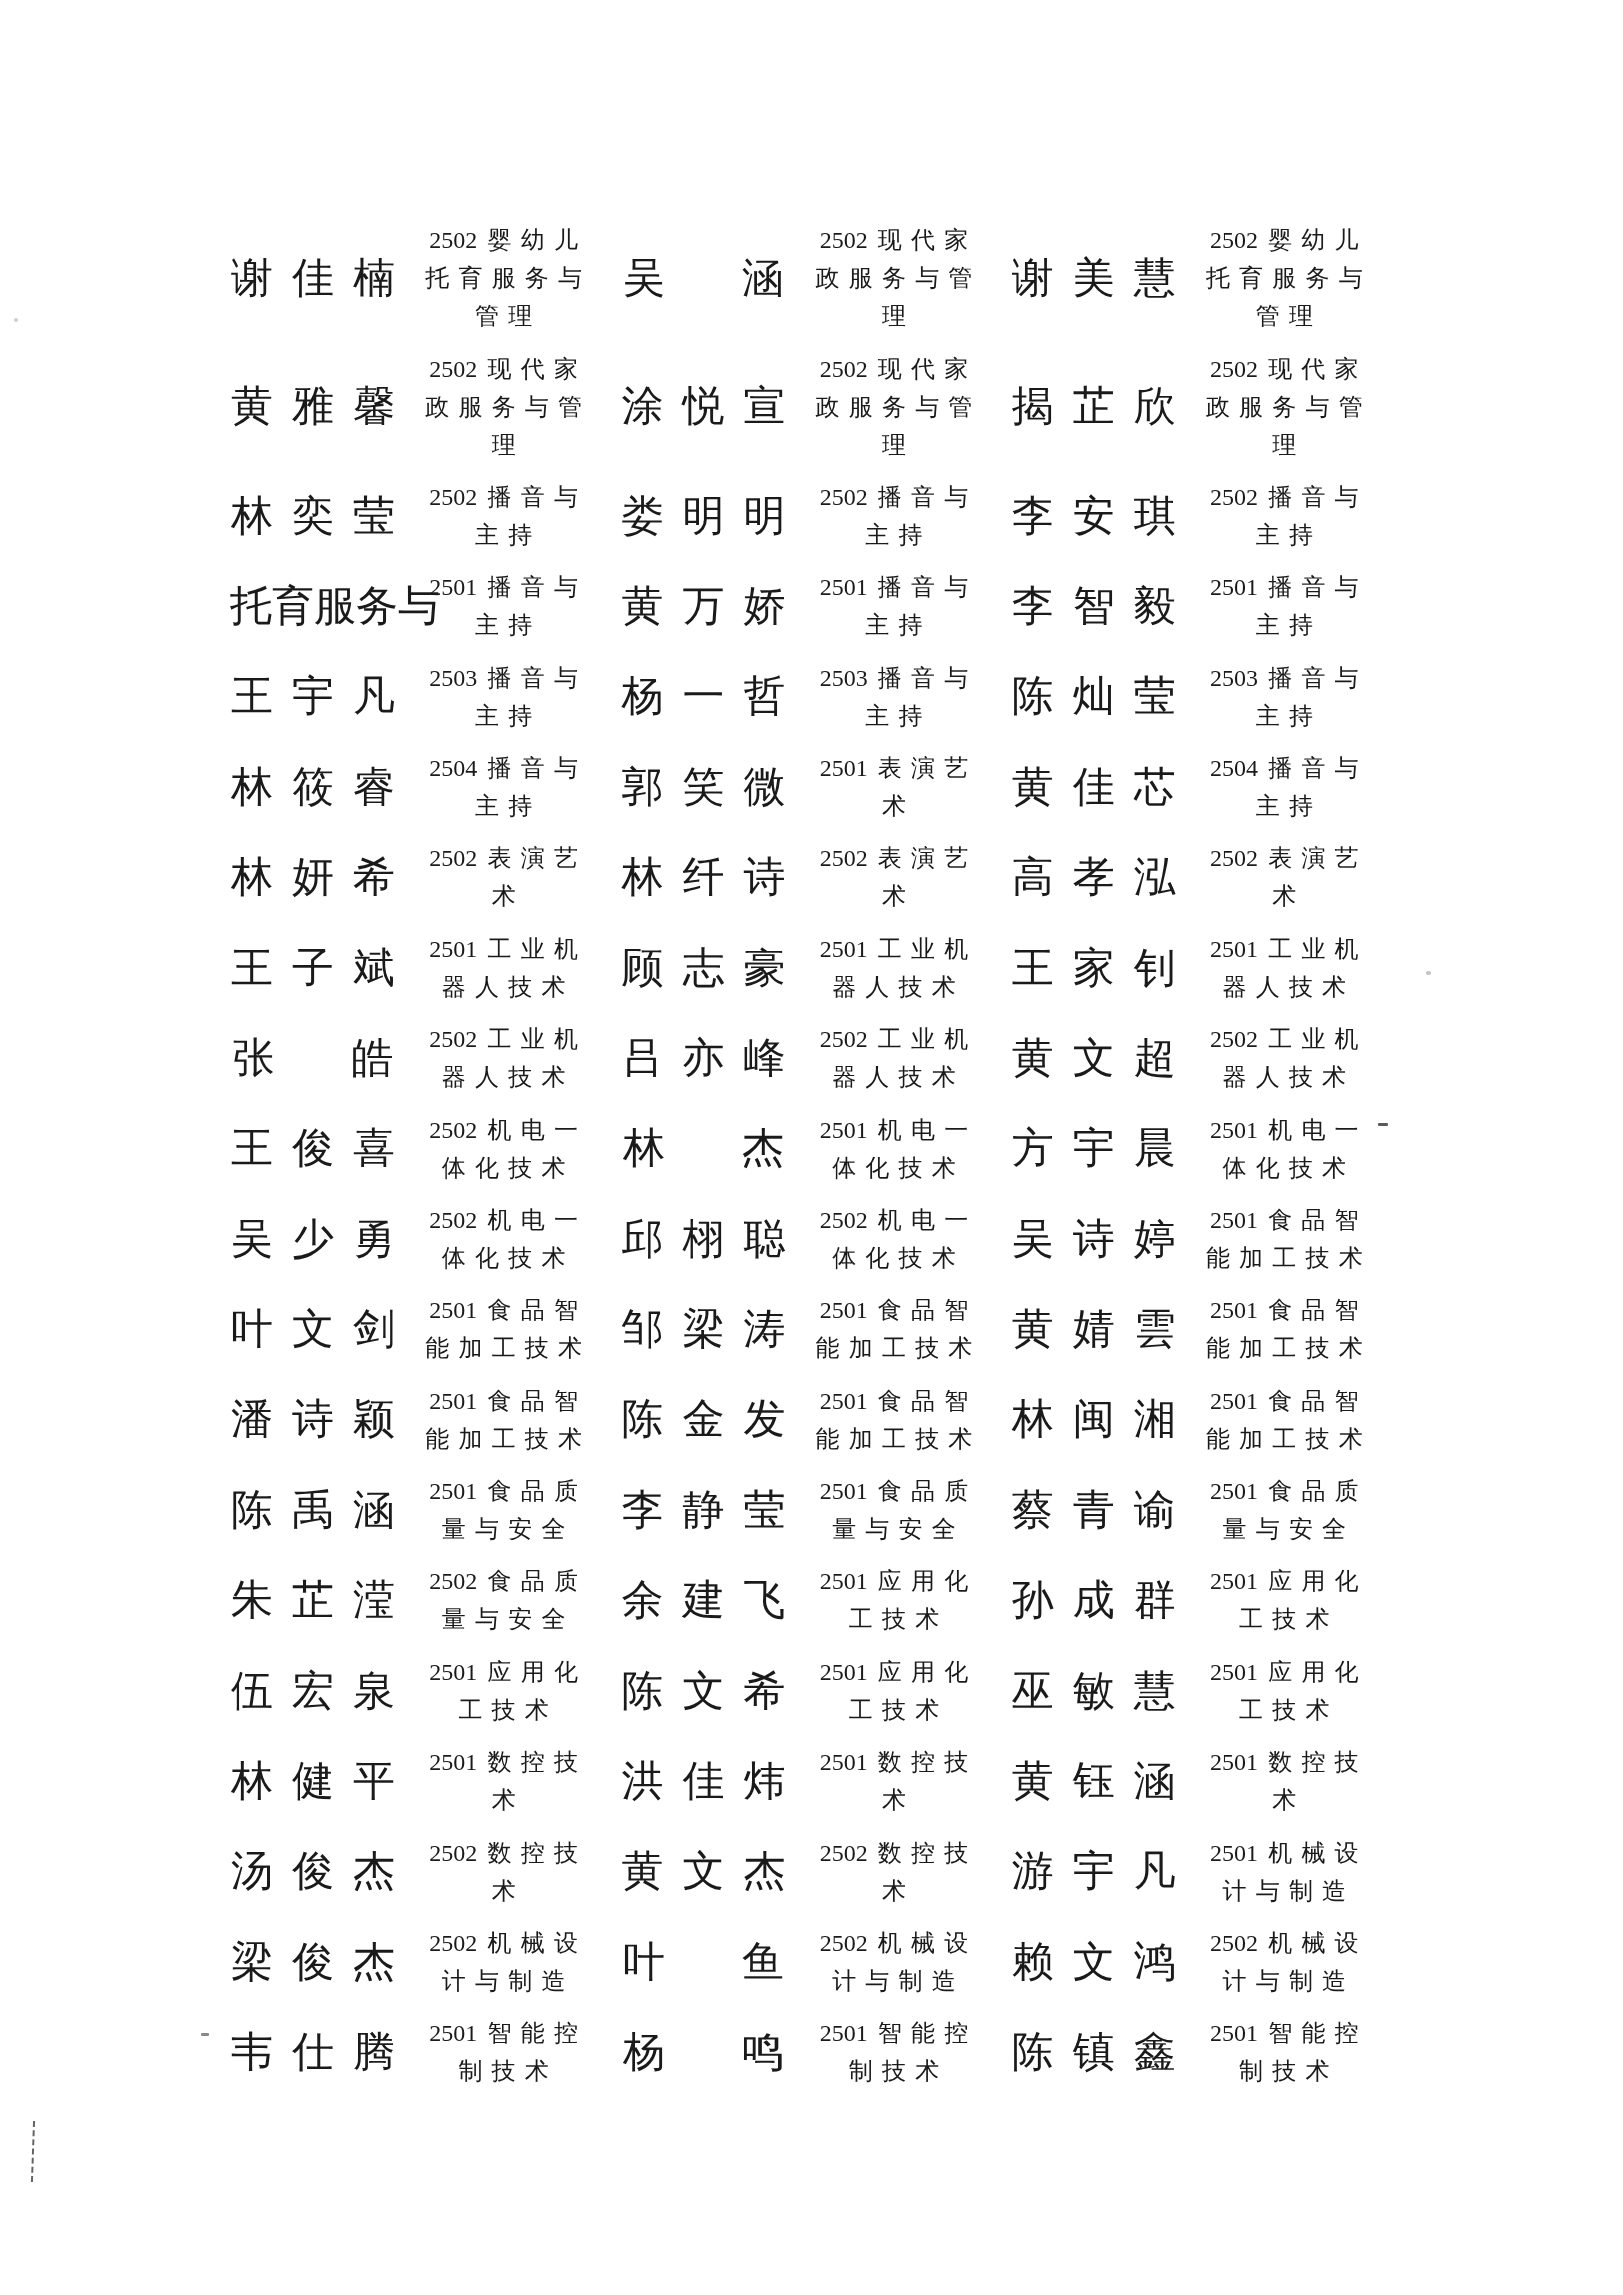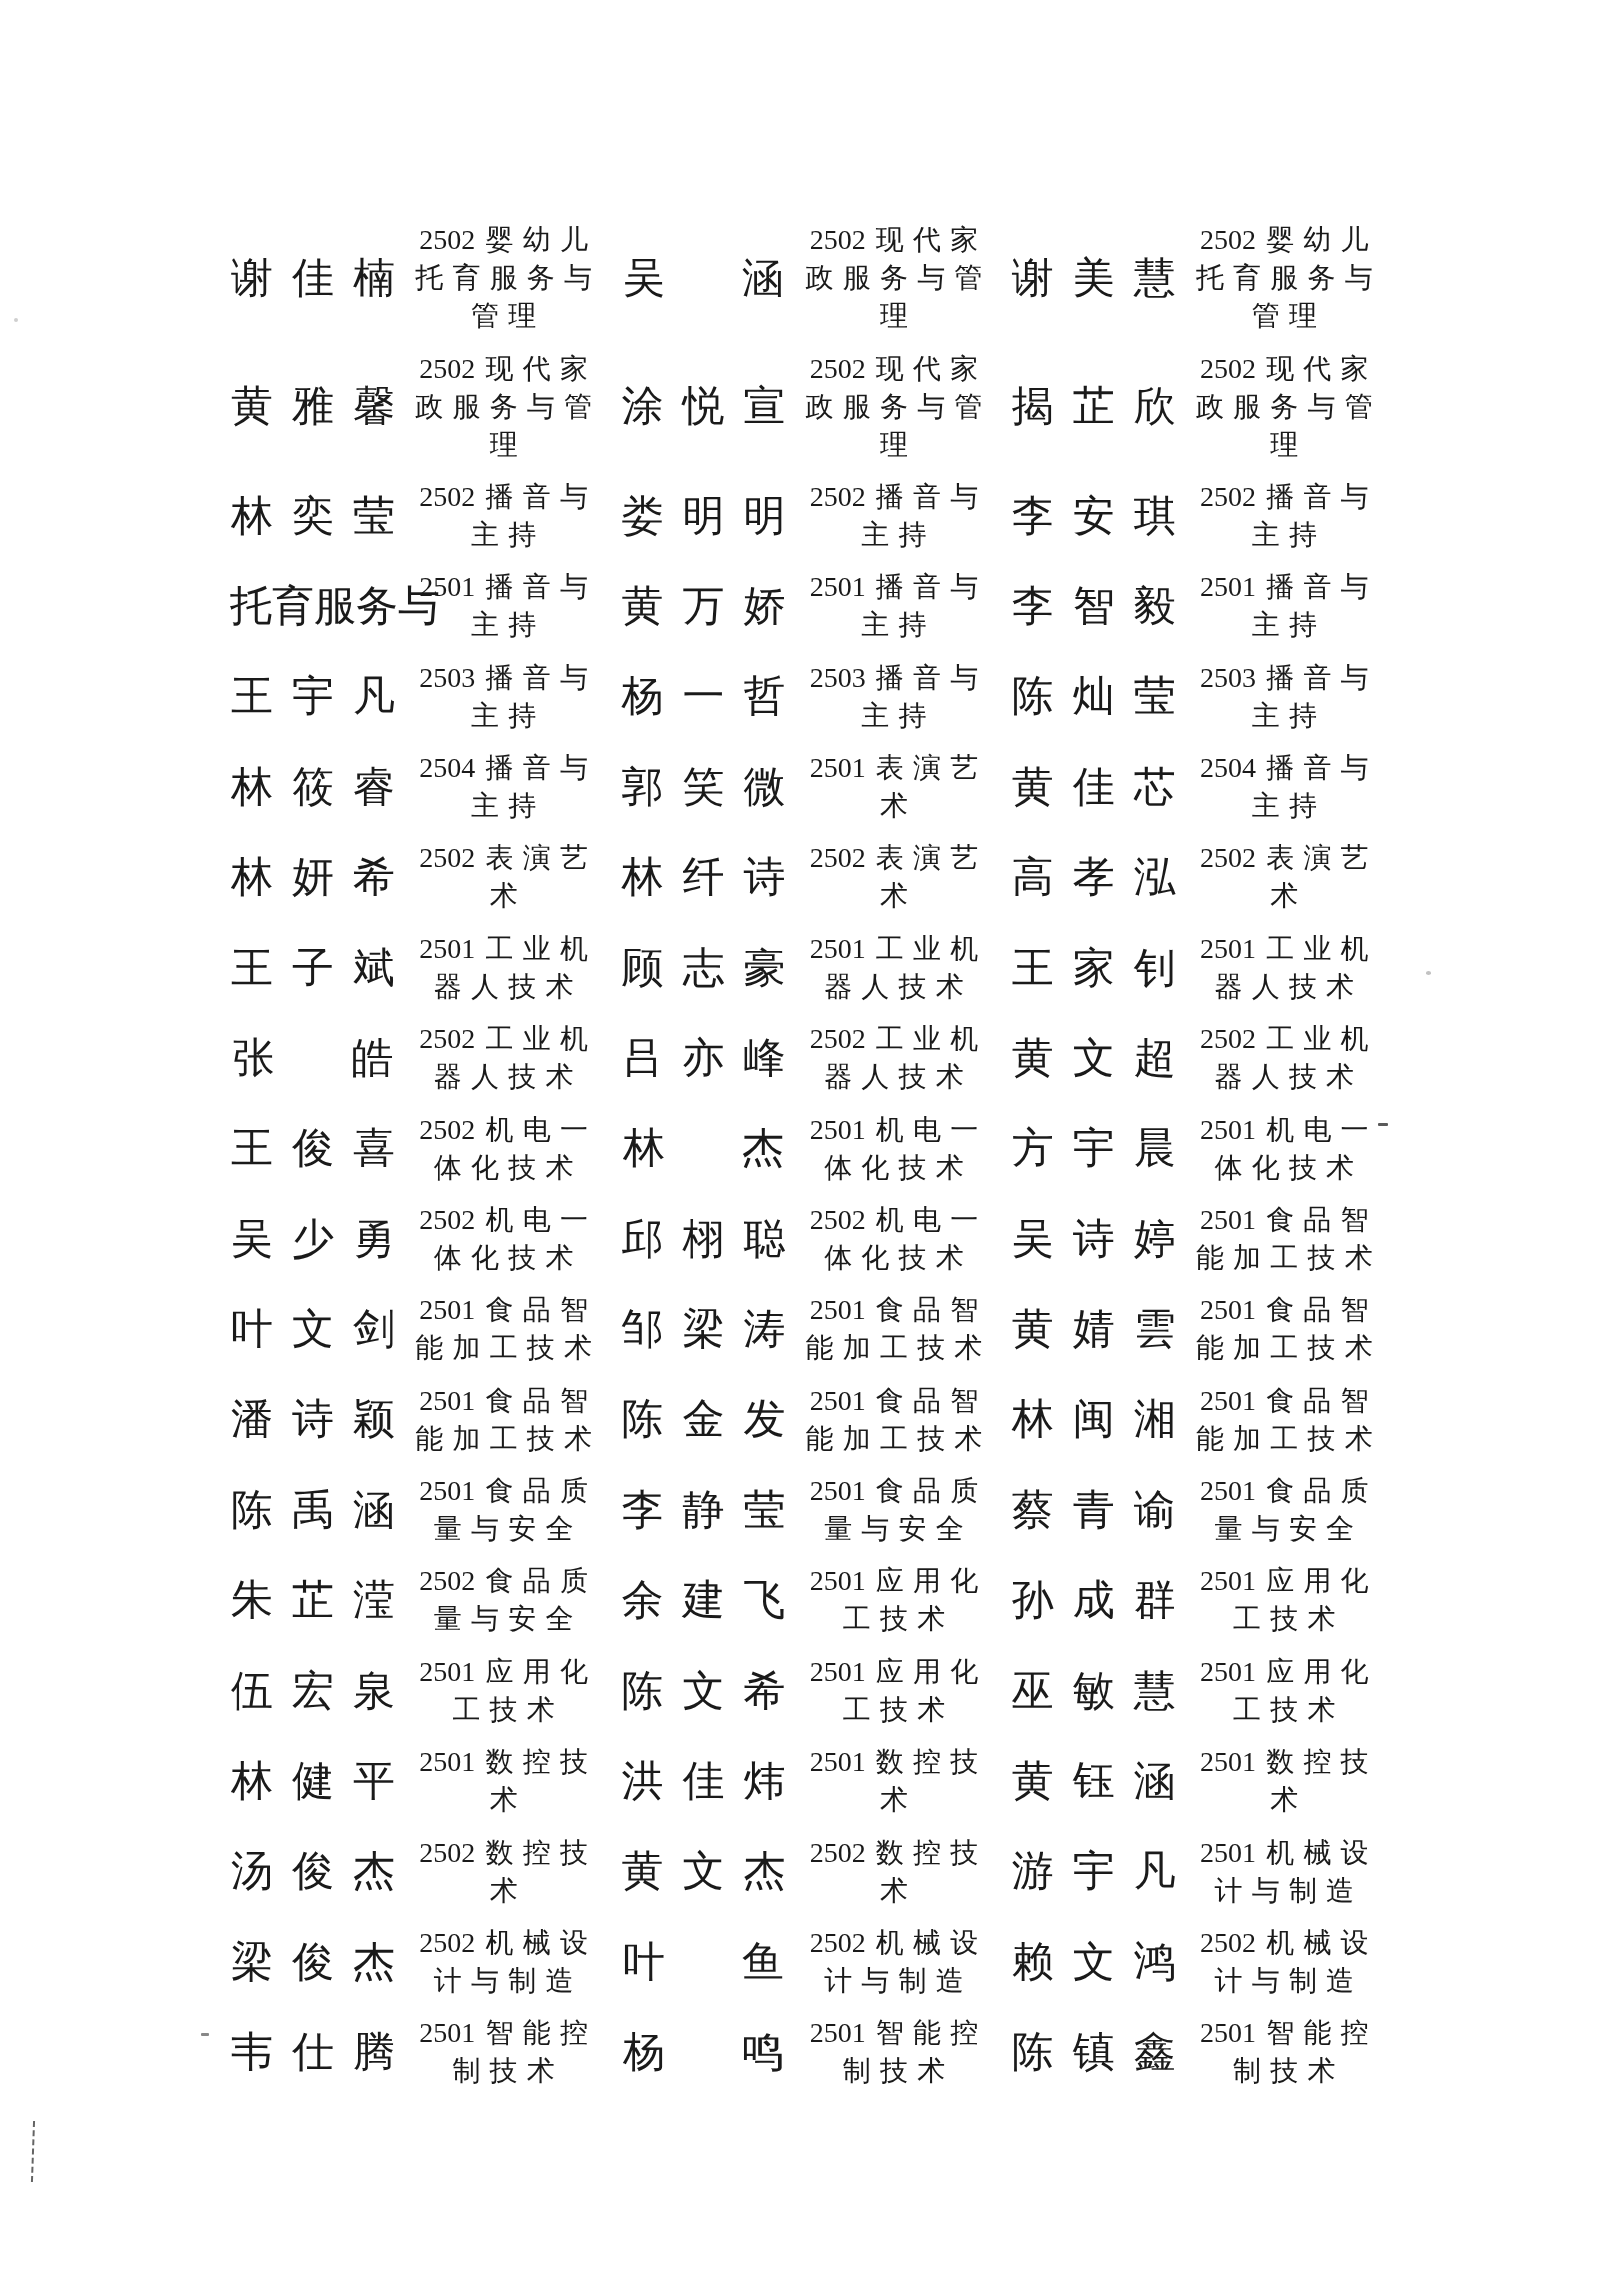--- a/index.html
+++ b/index.html
@@ -41,21 +41,21 @@
     line-height: 1.25;
     white-space: nowrap;
     font-kerning: none;
   }
   .name-inner.n2 { letter-spacing: 77px; margin-right: -77px; }
   .name-inner.n3 { letter-spacing: 19px;  margin-right: -19px; }
   .name-inner.n4 { letter-spacing: 0; }
   
   .class-inner {
     display: inline-block;
-    font-size: 28px;
+    font-size: 24px;
     line-height: 38px;
     letter-spacing: 9.2px;
     font-kerning: none;
   }
   .class-inner .line {
     display: block;
     text-align: center;
   }
   .class-inner .num {
     letter-spacing: 0;

